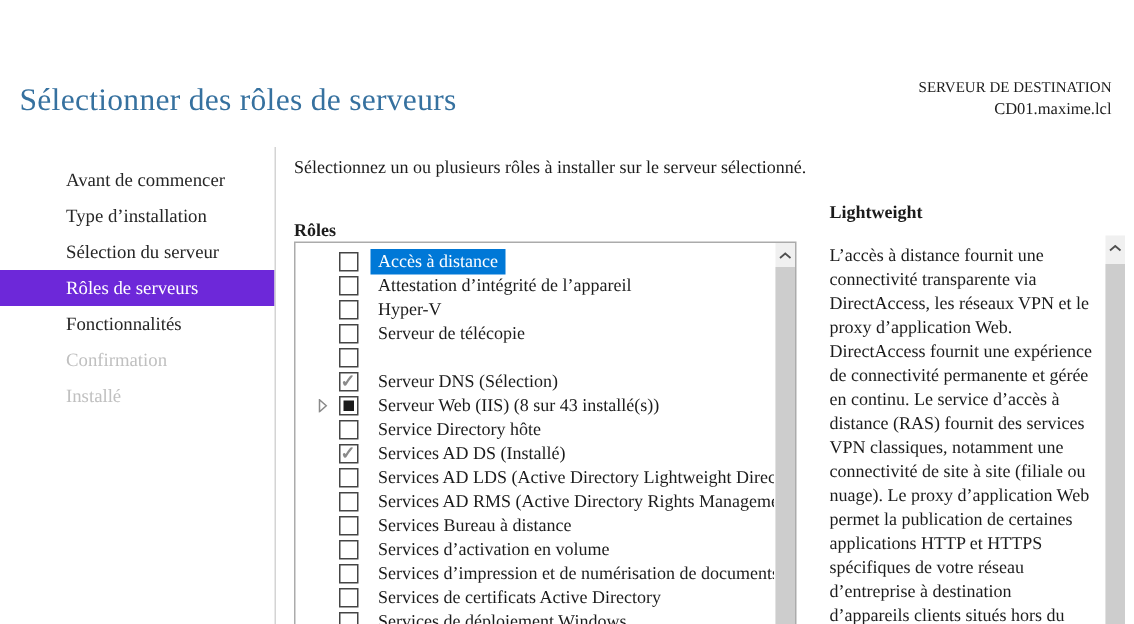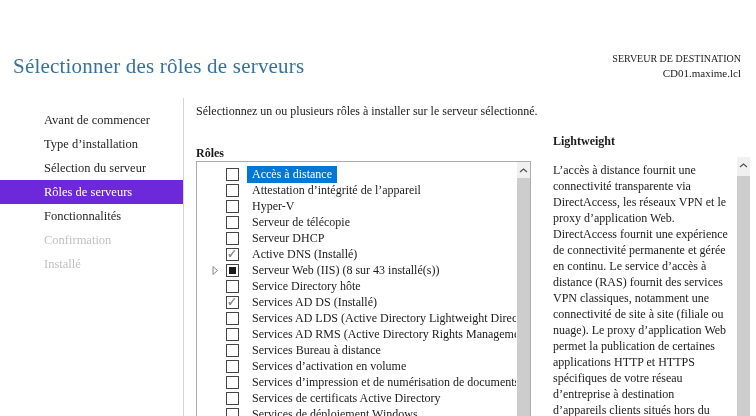--- a/index.html
+++ b/index.html
@@ -112,28 +112,27 @@
           <span class="role-label">Hyper-V</span>
         </div>
         <div class="role-row">
           <span class="arrow-cell"></span>
           <span class="cbx"></span>
           <span class="role-label">Serveur de télécopie</span>
         </div>
         <div class="role-row">
           <span class="arrow-cell"></span>
           <span class="cbx"></span>
-          <span class="role-label">Serveur DHCP</span>
         </div>
         <div class="role-row">
           <span class="arrow-cell"></span>
           <span class="cbx">
             <span class="tick">✓</span>
           </span>
-          <span class="role-label">Active DNS (Installé)</span>
+          <span class="role-label">Serveur DNS (Sélection)</span>
         </div>
         <div class="role-row">
           <span class="arrow-cell">
             <svg width="7" height="9" viewBox="0 0 7 9">
               <path d="M1,0.5 L5.5,4.5 L1,8.5 Z" fill="none" stroke="#8a8a8a" stroke-width="1"></path>
             </svg>
           </span>
           <span class="cbx">
             <span class="partial"></span>
           </span>

